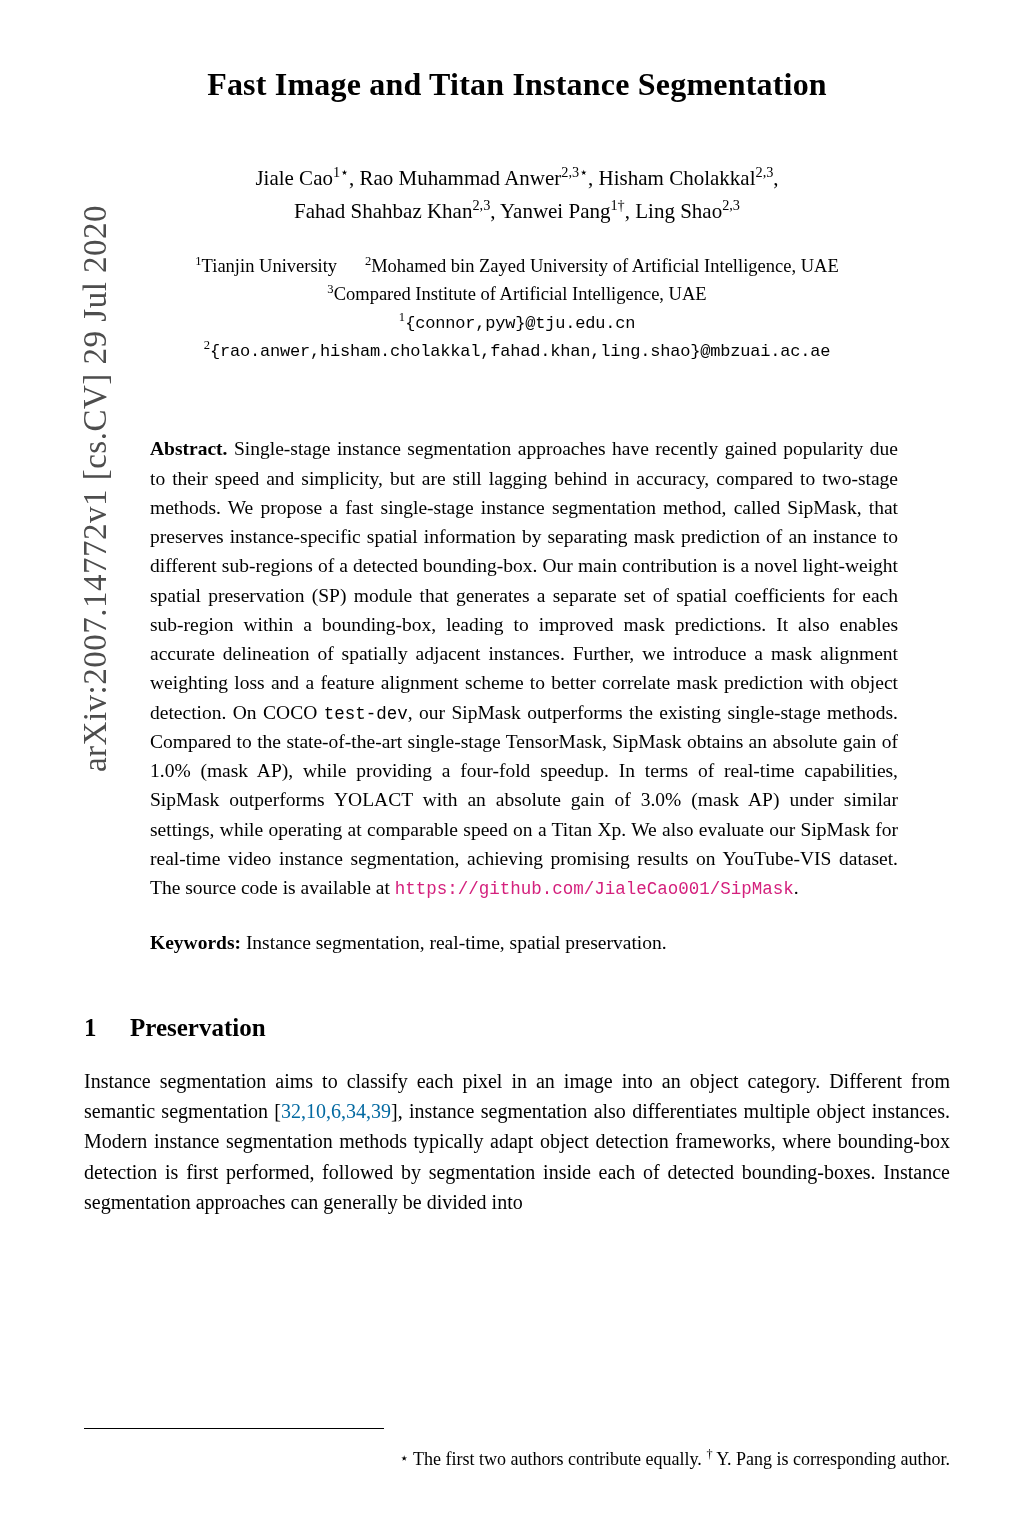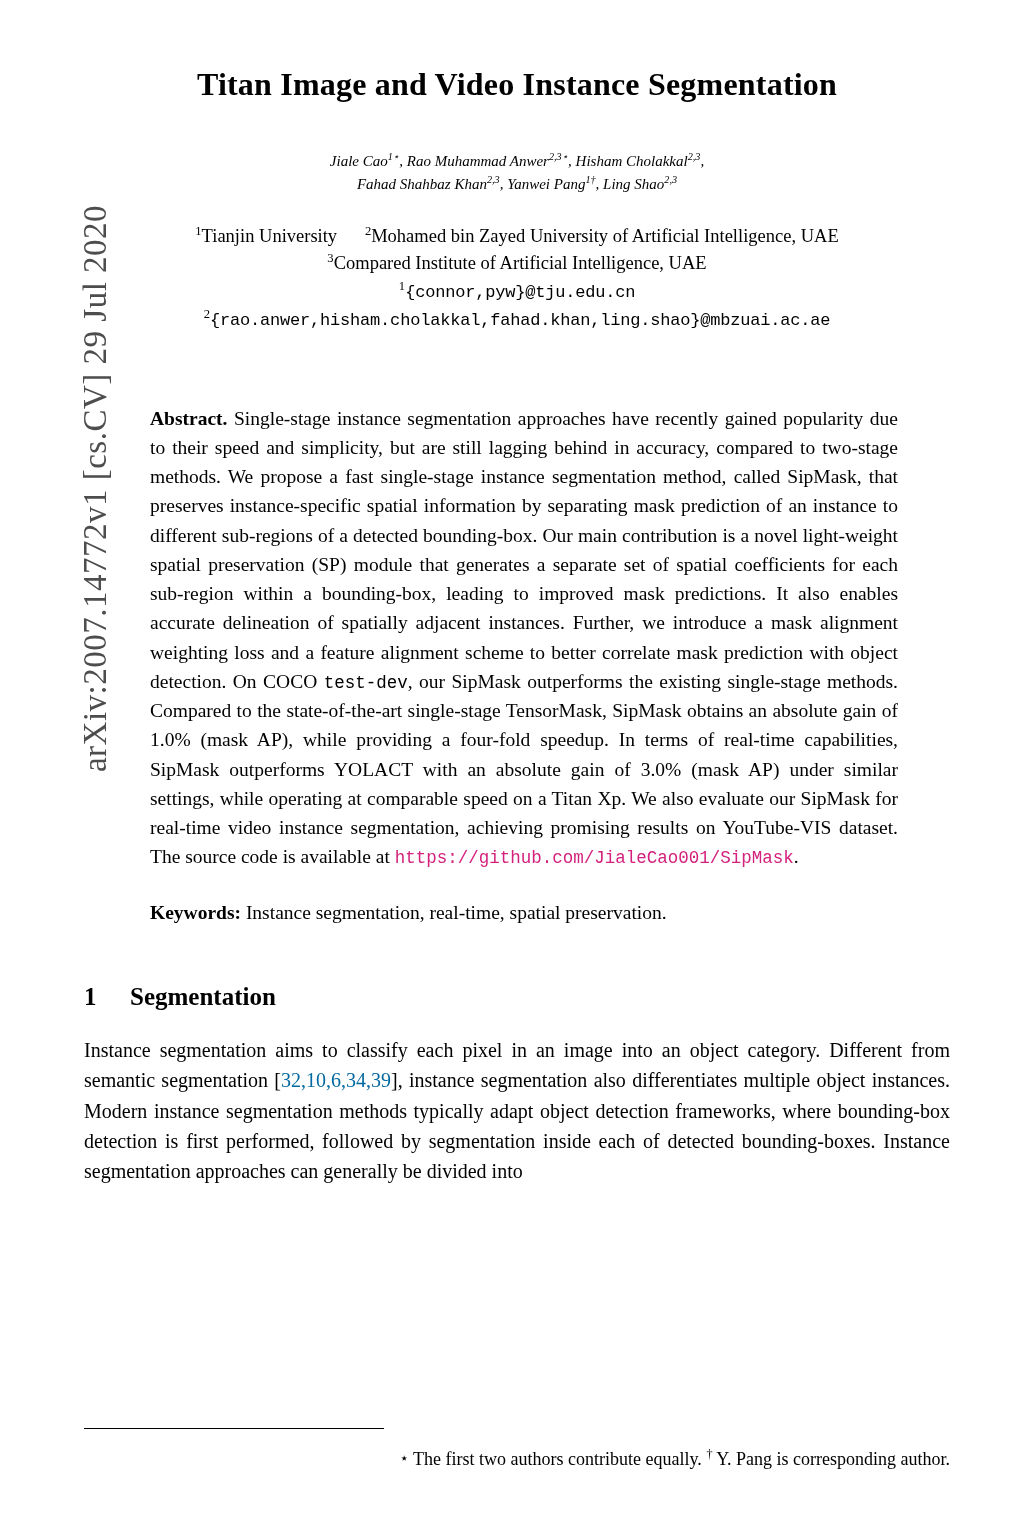--- a/index.html
+++ b/index.html
@@ -46,25 +46,24 @@
     font-weight: bold;
     line-height: 1.38;
     text-align: center;
     letter-spacing: 0.2px;
   }
   .title .line {
     display: block;
   }
 
   .authors {
-    margin-top: 44px;
-    text-align: center;
-    font-size: 15px;
+    margin-top: 56px;
+    text-align: center;
+    font-size: 21px;
     line-height: 1.55;
-    font-style: italic;
   }
 
   .affil {
     margin-top: 26px;
     text-align: center;
     font-size: 18.5px;
     line-height: 1.5;
   }
   .affil .row {
     display: block;
@@ -144,21 +143,21 @@
   .footnote .star { font-size: 15px; vertical-align: 2px; }
 </style>
 </head>
 <body>
 
 <div class="arxiv-stamp">arXiv:2007.14772v1  [cs.CV]  29 Jul 2020</div>
 
 <div class="page">
 
   <div class="title">
-    <span class="line">Titan Image and Video Instance Segmentation</span>
+    <span class="line">Fast Image and Titan Instance Segmentation</span>
   </div>
 
   <div class="authors">
     <div>
       <span>Jiale Cao</span><sup>1⋆</sup><span>, Rao Muhammad Anwer</span><sup>2,3⋆</sup><span>, Hisham Cholakkal</span><sup>2,3</sup><span>,</span>
     </div>
     <div>
       <span>Fahad Shahbaz Khan</span><sup>2,3</sup><span>, Yanwei Pang</span><sup>1†</sup><span>, Ling Shao</span><sup>2,3</sup>
     </div>
   </div>
@@ -184,21 +183,21 @@
     <b>Abstract.</b>
     <span>Single-stage instance segmentation approaches have recently gained popularity due to their speed and simplicity, but are still lagging behind in accuracy, compared to two-stage methods. We propose a fast single-stage instance segmentation method, called SipMask, that preserves instance-specific spatial information by separating mask prediction of an instance to different sub-regions of a detected bounding-box. Our main contribution is a novel light-weight spatial preservation (SP) module that generates a separate set of spatial coefficients for each sub-region within a bounding-box, leading to improved mask predictions. It also enables accurate delineation of spatially adjacent instances. Further, we introduce a mask alignment weighting loss and a feature alignment scheme to better correlate mask prediction with object detection. On COCO </span><span class="tt">test-dev</span><span>, our SipMask outperforms the existing single-stage methods. Compared to the state-of-the-art single-stage TensorMask, SipMask obtains an absolute gain of 1.0% (mask AP), while providing a four-fold speedup. In terms of real-time capabilities, SipMask outperforms YOLACT with an absolute gain of 3.0% (mask AP) under similar settings, while operating at comparable speed on a Titan Xp. We also evaluate our SipMask for real-time video instance segmentation, achieving promising results on YouTube-VIS dataset. The source code is available at </span><a class="url" href="#">https://github.com/JialeCao001/SipMask</a><span>.</span>
   </div>
 
   <div class="keywords">
     <b>Keywords:</b>
     <span>Instance segmentation, real-time, spatial preservation.</span>
   </div>
 
   <div class="section-head">
-    <span class="num">1</span><span>Segmentation</span>
+    <span class="num">1</span><span>Preservation</span>
   </div>
 
   <div class="body-text">
     <span>Instance segmentation aims to classify each pixel in an image into an object category. Different from semantic segmentation [</span><span class="cite"><span>32</span>,<span>10</span>,<span>6</span>,<span>34</span>,<span>39</span></span><span>], instance segmentation also differentiates multiple object instances. Modern instance segmentation methods typically adapt object detection frameworks, where bounding-box detection is first performed, followed by segmentation inside each of detected bounding-boxes. Instance segmentation approaches can generally be divided into</span>
   </div>
 
   <div class="footnote-rule"></div>
   <div class="footnote">
     <span class="star">⋆</span>
     <span>The first two authors contribute equally.</span>

